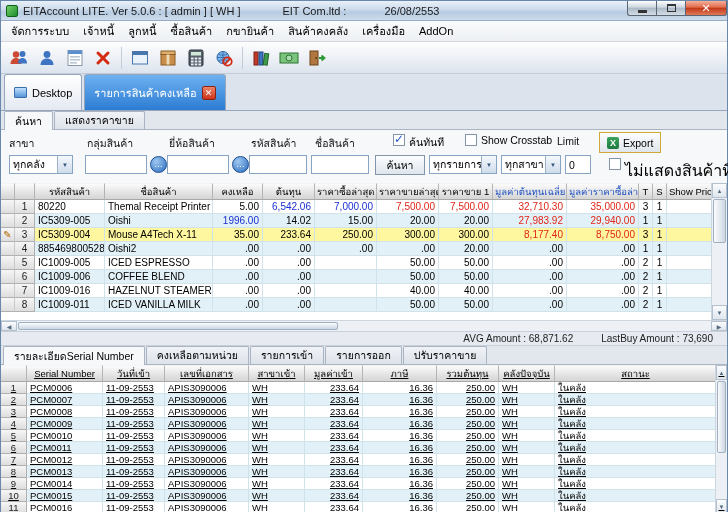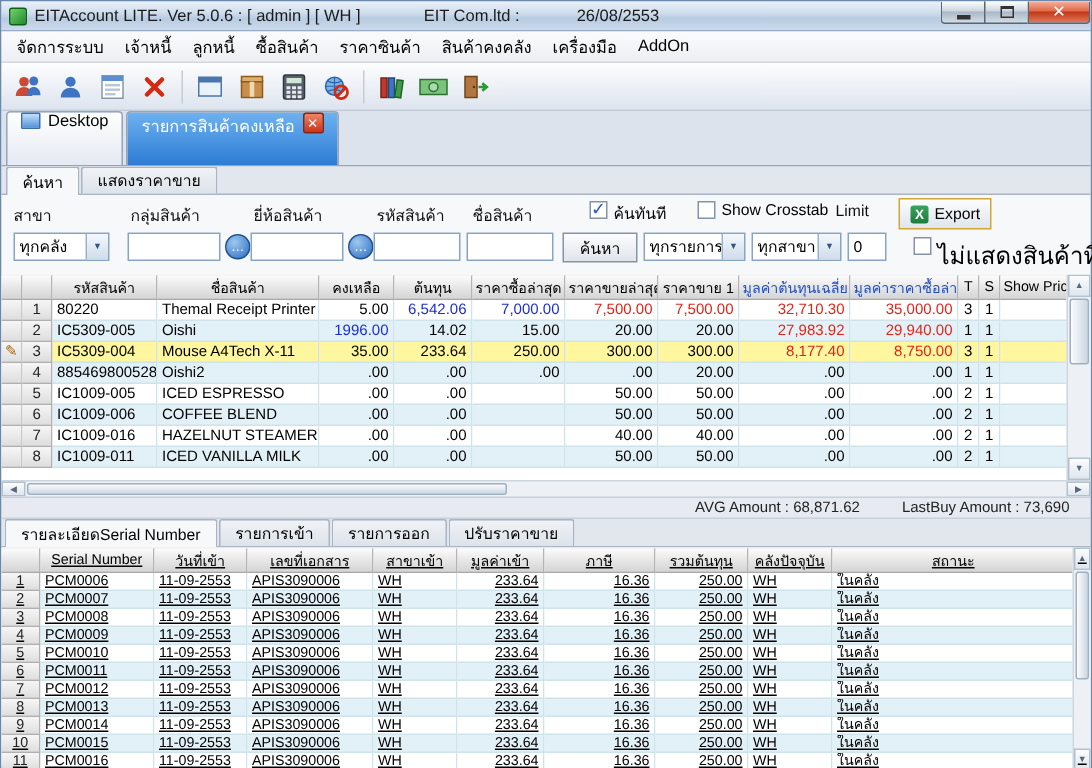--- a/index.html
+++ b/index.html
@@ -25,21 +25,21 @@
   .menubar{flex:0 0 19px;background:linear-gradient(#fafbfc,#eceff3);border-bottom:1px solid #d4d8de;display:flex;align-items:center;padding-left:3px;}
   .menu-item{padding:1px 7px;white-space:nowrap;}
 
   
   .toolbar{flex:0 0 32px;background:linear-gradient(#fdfdfe,#e7ecf3 70%,#dde4ee);border-bottom:1px solid #c2cbd8;display:flex;align-items:center;padding:0 4px;}
   .tool{width:28px;height:26px;display:flex;align-items:center;justify-content:center;border-radius:3px;}
   .tsep{width:1px;height:22px;background:#c4ccd8;margin:0 4px;}
 
   
   .doctabs{flex:0 0 24px;background:#dde3ec;display:flex;align-items:flex-end;padding-left:3px;border-bottom:1px solid #97a6bc;}
-  .dtab{height:36px;display:flex;align-items:flex-start;gap:5px;padding:0 9px;border:1px solid #97a6bc;border-bottom:none;border-radius:3px 3px 0 0;background:linear-gradient(#ffffff,#e4e9f1);margin-right:2px;white-space:nowrap;}
+  .dtab{height:36px;display:flex;align-items:center;gap:5px;padding:0 9px;border:1px solid #97a6bc;border-bottom:none;border-radius:3px 3px 0 0;background:linear-gradient(#ffffff,#e4e9f1);margin-right:2px;white-space:nowrap;}
   .dtab.active{background:linear-gradient(#6db1f0,#2d7cd4);color:#fff;}
   .tab-x{width:14px;height:14px;background:linear-gradient(#f08468,#cc3318);border:1px solid #8a2410;border-radius:2px;color:#fff;font-size:9px;line-height:12px;text-align:center;font-weight:bold;}
   .mini-desktop{width:13px;height:11px;border:1px solid #3a6ea8;background:linear-gradient(#bfe0ff,#5694d8);border-radius:1px;}
 
   
   .search-panel{flex:0 0 72px;display:flex;flex-direction:column;}
   .stabs{flex:0 0 19px;display:flex;align-items:flex-end;padding-left:3px;background:#e2e7ee;border-bottom:1px solid #aab4c2;}
   .stab{height:18px;padding:0 10px;font-size:10.5px;display:flex;align-items:center;border:1px solid #aab4c2;border-bottom:none;border-radius:2px 2px 0 0;background:linear-gradient(#f0f2f6,#dde3ea);margin-right:1px;white-space:nowrap;}
   .stab.active{background:#f7f8fa;height:19px;margin-bottom:-1px;}
   .sfields{position:relative;flex:1;background:#f7f8fa;font-size:10.5px;}
@@ -120,21 +120,21 @@
           <span class="glyph-x">✕</span>
         </span>
     </span>
   </div>
 
   <div class="menubar">
       <span class="menu-item">จัดการระบบ</span>
       <span class="menu-item">เจ้าหนี้</span>
       <span class="menu-item">ลูกหนี้</span>
       <span class="menu-item">ซื้อสินค้า</span>
-      <span class="menu-item">ราคาซินค้า</span>
+      <span class="menu-item">กขายินค้า</span>
       <span class="menu-item">สินค้าคงคลัง</span>
       <span class="menu-item">เครื่องมือ</span>
       <span class="menu-item">AddOn</span>
     </div>
 
   <div class="toolbar">
       <div class="tool">
         <svg width="20" height="18" viewBox="0 0 20 18">
           <circle cx="7" cy="5.5" r="3.2" fill="#cc4a33"></circle>
           <path d="M1.5 15c0-4 3-6 5.5-6s5.5 2 5.5 6z" fill="#cc4a33"></path>
@@ -479,20 +479,21 @@
     <div class="hbtn">▶</div>
   </div>
 
   <div class="summary">
     <span>AVG Amount : 68,871.62</span>
     <span>LastBuy Amount : 73,690</span>
   </div>
 
   <div class="dettabs">
       <div class="stab active">รายละเอียดSerial Number</div>
+      <div class="stab">คงเหลือตามหน่วย</div>
       <div class="stab">รายการเข้า</div>
       <div class="stab">รายการออก</div>
       <div class="stab">ปรับราคาขาย</div>
     </div>
 
   <div class="serial-zone">
     <div class="swrap">
       <table class="grid serial">
         <colgroup>
           <col style="width:26px">

